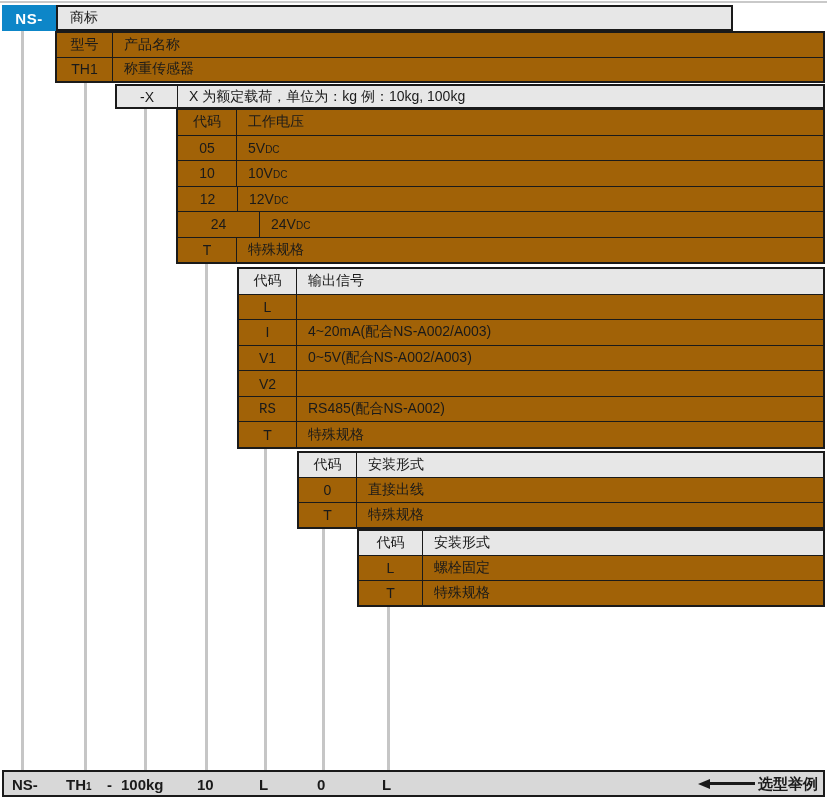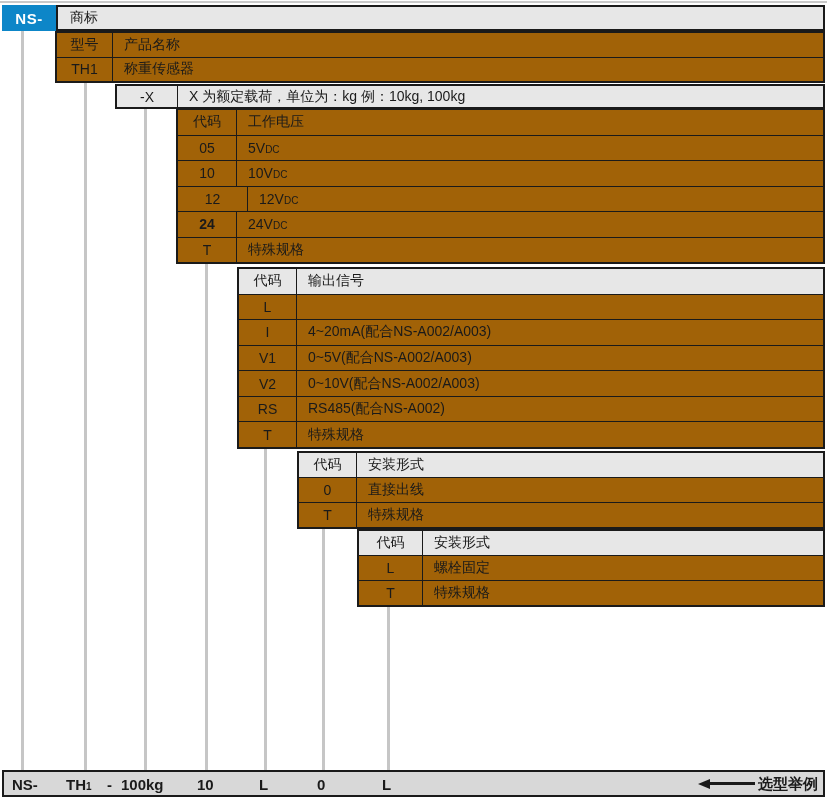--- a/index.html
+++ b/index.html
@@ -53,21 +53,21 @@
   <div class="vline" style="left:84px;top:83px;height:687px;"></div>
   <div class="vline" style="left:144px;top:108px;height:662px;"></div>
   <div class="vline" style="left:205px;top:264px;height:506px;"></div>
   <div class="vline" style="left:264px;top:449px;height:321px;"></div>
   <div class="vline" style="left:322px;top:529px;height:241px;"></div>
   <div class="vline" style="left:387px;top:607px;height:163px;"></div>
 
   <div class="brandbox">
     <span>NS-</span>
   </div>
-  <div class="band grey" style="left:56px;top:5px;width:769px;height:26px;">
+  <div class="band grey" style="left:56px;top:5px;width:677px;height:26px;">
     <span class="lbl">商标</span>
   </div>
 
   <div class="tbl" style="left:55px;top:31px;width:770px;height:52px;">
     <div class="row">
       <div class="code" style="width:56px;">型号</div>
       <div class="desc">产品名称</div>
     </div>
     <div class="row">
       <div class="code" style="width:56px;">TH1</div>
@@ -93,28 +93,28 @@
         </div>
     </div>
     <div class="row">
       <div class="code" style="width:59px;">10</div>
       <div class="desc">
           <span>10V</span>
           <span class="sub">DC</span>
         </div>
     </div>
     <div class="row">
-      <div class="code" style="width:70px;">12</div>
+      <div class="code" style="width:60px;">12</div>
       <div class="desc">
           <span>12V</span>
           <span class="sub">DC</span>
         </div>
     </div>
     <div class="row">
-      <div class="code" style="width:59px;font-weight:bold;">24</div>
+      <div class="code" style="width:82px;">24</div>
       <div class="desc">
           <span>24V</span>
           <span class="sub">DC</span>
         </div>
     </div>
     <div class="row">
       <div class="code" style="width:59px;">T</div>
       <div class="desc">
           <span>特殊规格</span>
         </div>
@@ -132,24 +132,23 @@
     <div class="row">
       <div class="code" style="width:58px;">I</div>
       <div class="desc">4~20mA(配合NS-A002/A003)</div>
     </div>
     <div class="row">
       <div class="code" style="width:58px;">V1</div>
       <div class="desc">0~5V(配合NS-A002/A003)</div>
     </div>
     <div class="row">
       <div class="code" style="width:58px;">V2</div>
-      <div class="desc">0~10V(配合NS-A002/A003)</div>
-    </div>
-    <div class="row">
-      <div class="code" style="width:58px;">RS</div>
+    </div>
+    <div class="row">
+      <div class="code" style="width:58px;font-family:Liberation Mono, monospace;">RS</div>
       <div class="desc">RS485(配合NS-A002)</div>
     </div>
     <div class="row">
       <div class="code" style="width:58px;">T</div>
       <div class="desc">特殊规格</div>
     </div>
   </div>
 
   <div class="tbl" style="left:297px;top:451px;width:528px;height:78px;">
     <div class="row hdr">

